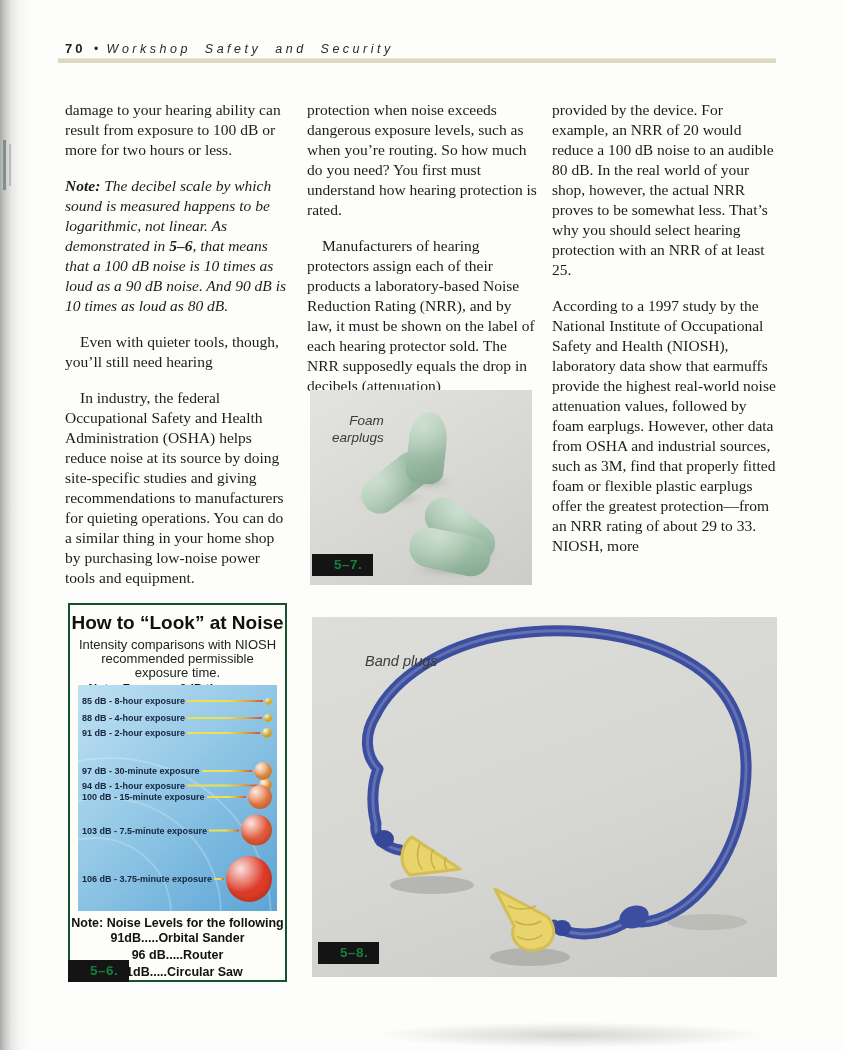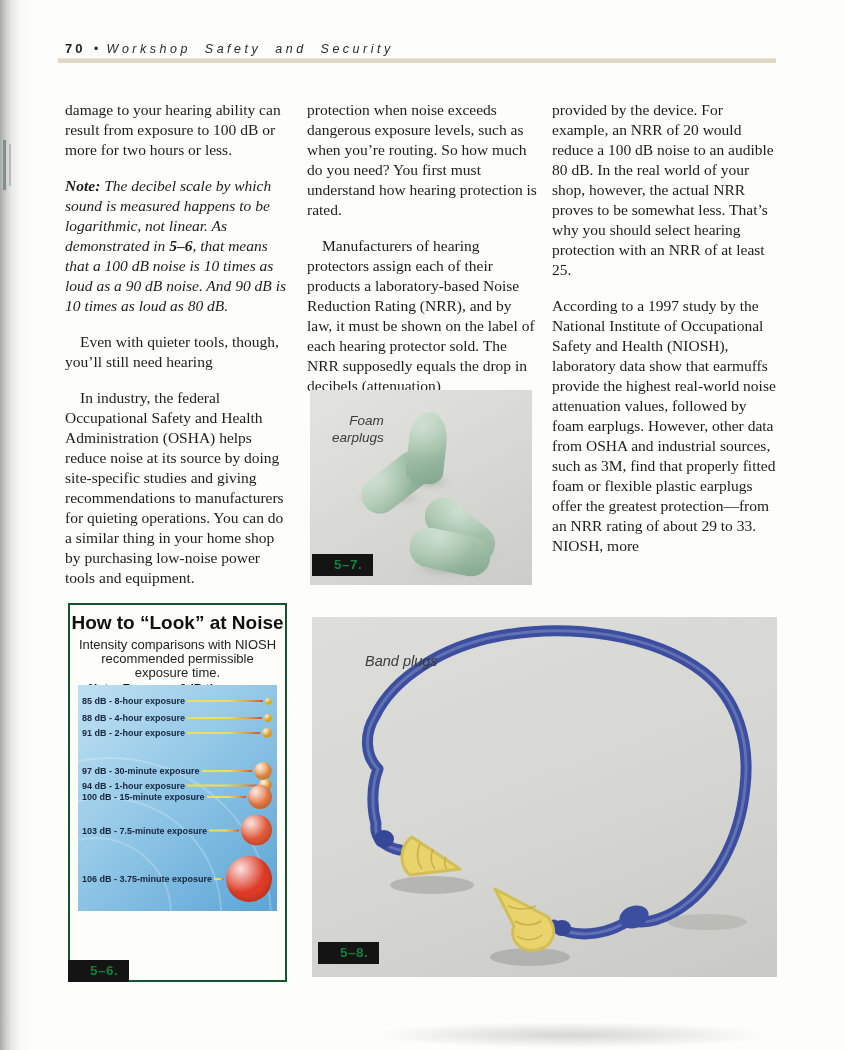--- a/index.html
+++ b/index.html
@@ -169,20 +169,26 @@
           <span class="nlabel">103 dB - 7.5-minute exposure</span>
           <span class="nline"></span>
           <span class="nball" style="width: 31px; height: 31px; background-color: rgb(226, 90, 58);"></span>
         </div>
       <div class="nrow r7">
           <span class="nlabel">106 dB - 3.75-minute exposure</span>
           <span class="nline"></span>
           <span class="nball" style="width: 46px; height: 46px; background-color: rgb(221, 59, 40);"></span>
         </div>
     </div>
+    <div class="ig-footnote">
+      <div class="ig-footnote-title">Note: Noise Levels for the following</div>
+      <div class="ig-footnote-line">91dB.....Orbital Sander</div>
+      <div class="ig-footnote-line">96 dB.....Router</div>
+      <div class="ig-footnote-line">101dB.....Circular Saw</div>
+    </div>
     <div class="badge ig-badge">5–6.</div>
   </div>
 
   <div class="photo photo-foam">
     <div class="photo-label label-foam">
       <div>Foam</div>
       <div>earplugs</div>
     </div>
     <div class="plug-shadow sh-a"></div>
     <div class="plug-shadow sh-b"></div>

